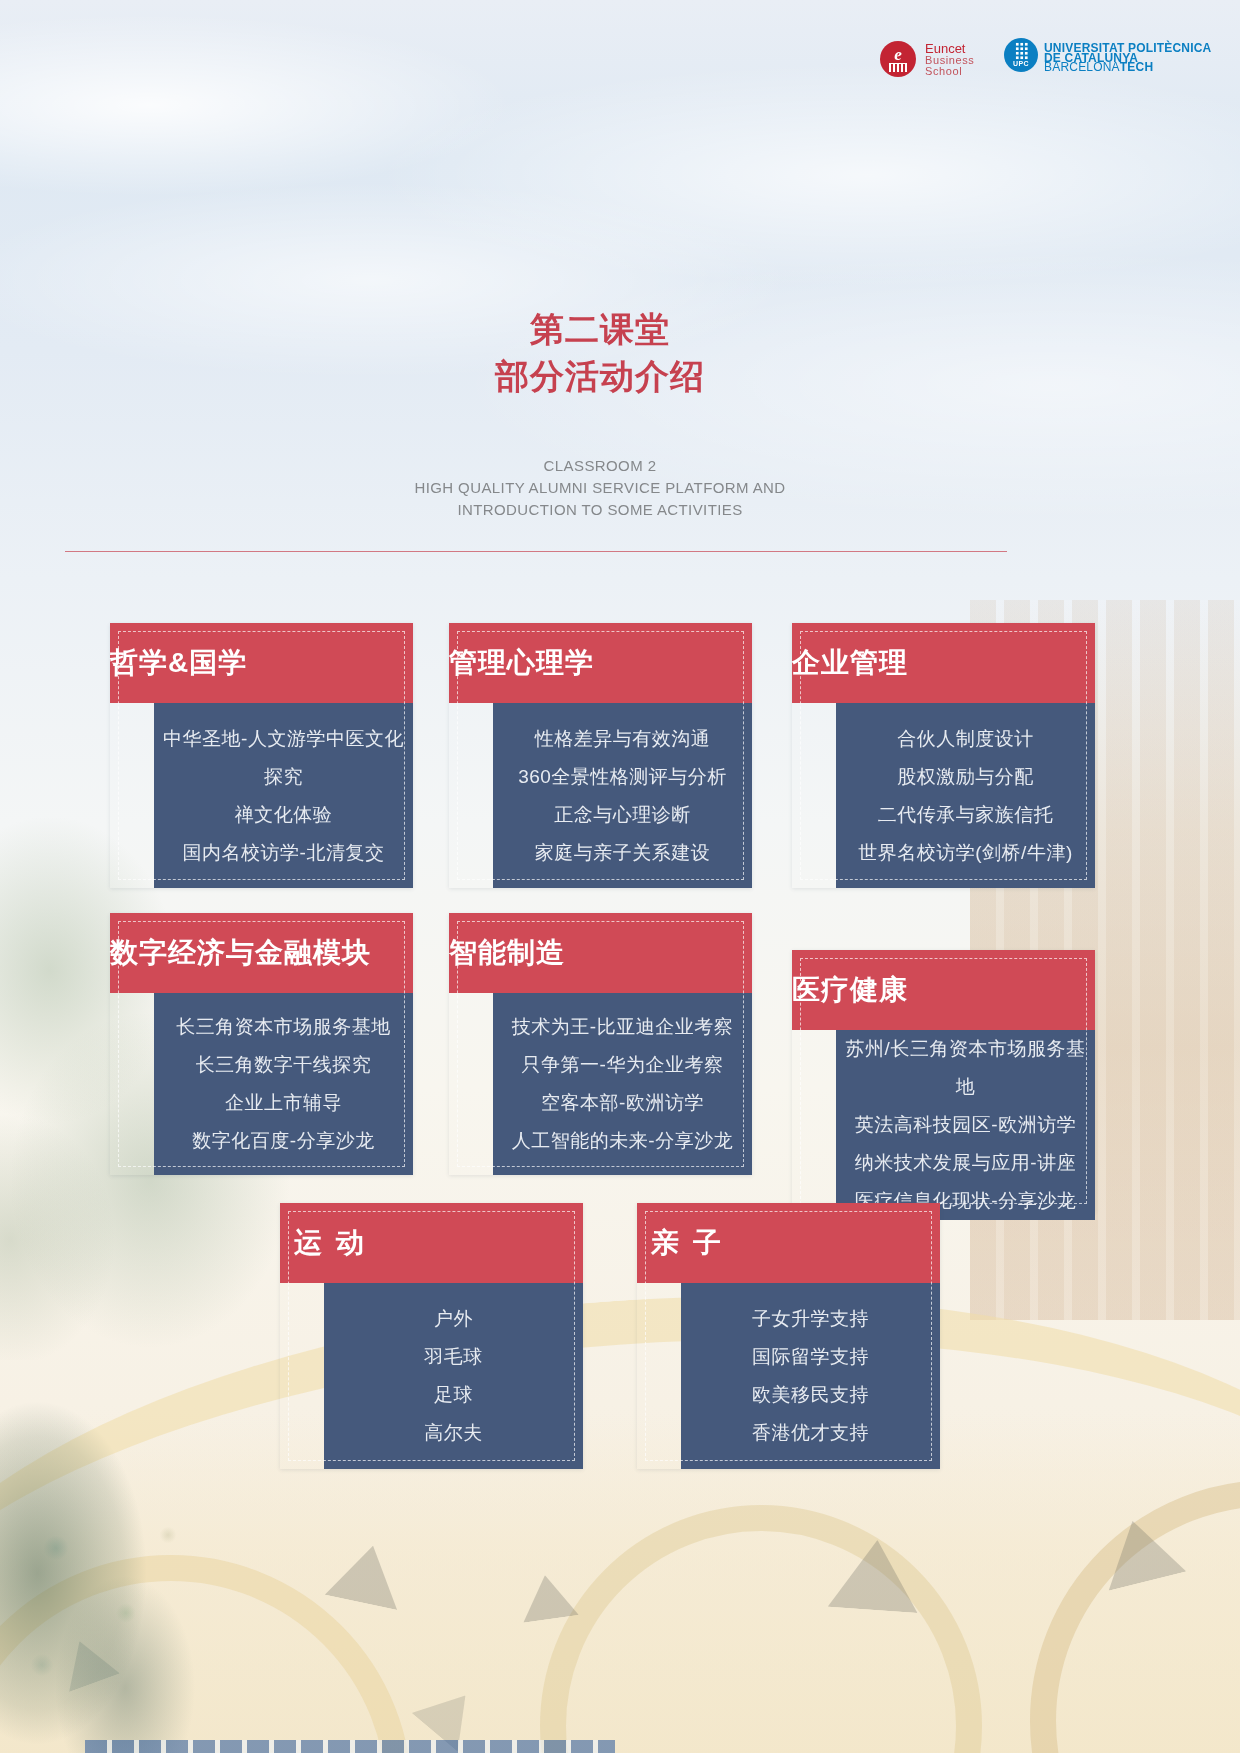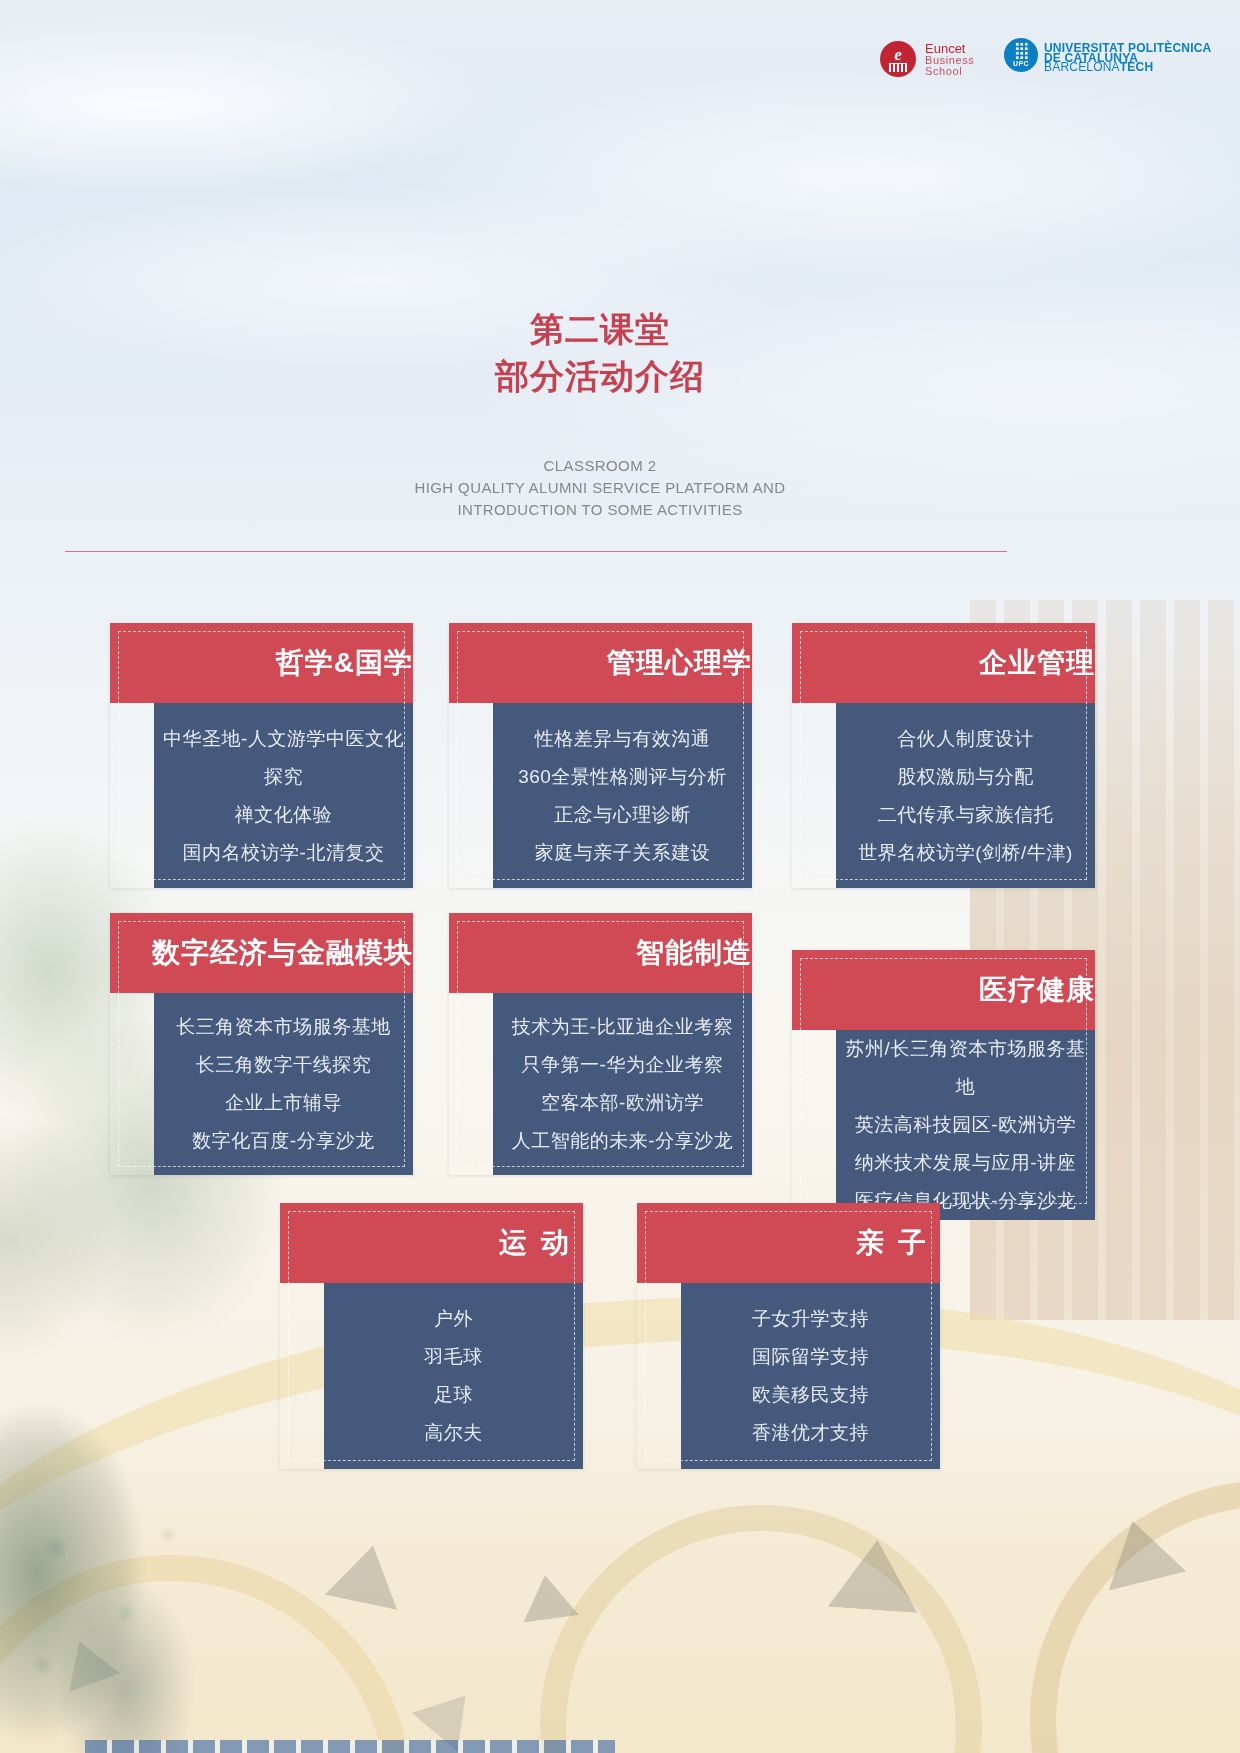--- a/index.html
+++ b/index.html
@@ -82,21 +82,21 @@
   .en-title{position:absolute;top:455px;left:0;width:1200px;text-align:center;
     color:#85888b;font-size:15px;line-height:22px;letter-spacing:.4px;}
   .divider{position:absolute;top:551px;left:65px;width:942px;height:1px;
     background:#c9505c;opacity:.75;}
 
   
   .card{position:absolute;width:303px;display:flex;flex-direction:column;
     box-shadow:0 1px 4px rgba(60,70,90,.12);}
   .card::after{content:"";position:absolute;inset:8px;border:1px dashed rgba(255,255,255,.68);
     pointer-events:none;}
-  .card-head{height:80px;flex:none;background:#d04a56;display:flex;align-items:center;justify-content:flex-end;}
+  .card-head{height:80px;flex:none;background:#d04a56;display:flex;align-items:center;justify-content:flex-start;}
   .card-head span{color:#fff;font-size:28px;font-weight:bold;letter-spacing:1px;}
   .card-head span.spread{letter-spacing:.5em;text-indent:.5em;}
   .card-body{flex:1;background:#45597c;display:flex;flex-direction:column;justify-content:center;margin-left:44px;}
   .card-item{text-align:center;font-size:19px;line-height:38px;color:#e7ebf1;letter-spacing:.5px;}
   .c1{left:110px;top:623px;height:265px;}
   .c2{left:449px;top:623px;height:265px;}
   .c3{left:792px;top:623px;height:265px;}
   .c4{left:110px;top:913px;height:262px;}
   .c5{left:449px;top:913px;height:262px;}
   .c6{left:792px;top:950px;height:262px;}

